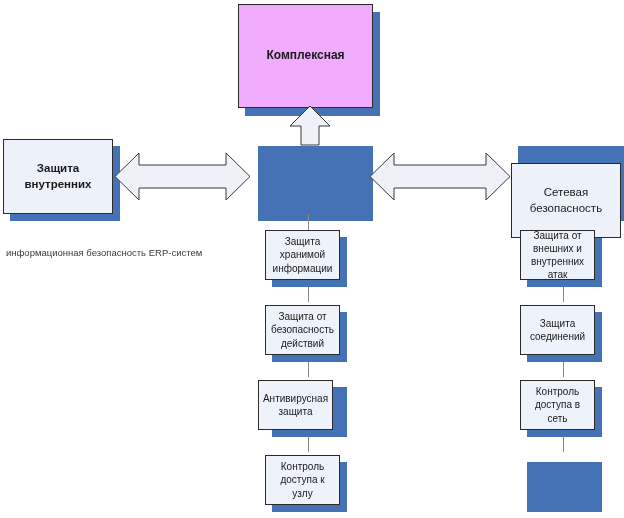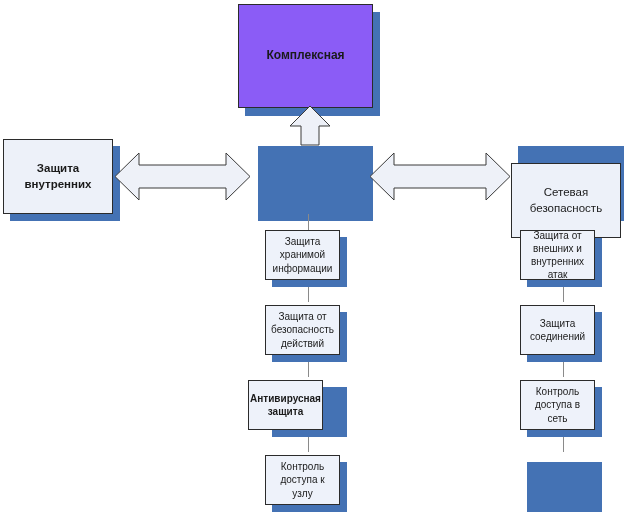--- a/index.html
+++ b/index.html
@@ -41,21 +41,21 @@
   
   .shadow {
     position: absolute;
     background: #4472b4;
     z-index: 1;
   }
 
   .node.primary {
     font-size: 12px;
     font-weight: bold;
-    background: #8b5cf6;
+    background: #f0abfc;
   }
   .node.major {
     font-size: 11.5px;
   }
   .node.leaf {
     font-size: 10px;
     background: #eef2fa;
   }
 
   
@@ -146,21 +146,21 @@
   <div class="shadow" style="left:272px; top:312px; width:75px; height:50px;"></div>
   <div class="node leaf" style="left:265px; top:305px; width:75px; height:50px;">
     <span class="label">
       <span>Защита от</span><br>
       <span>безопасность</span><br>
       <span>действий</span>
     </span>
   </div>
 
   <div class="shadow" style="left:272px; top:387px; width:75px; height:50px;"></div>
-  <div class="node leaf" style="left:248px; top:380px; width:75px; height:50px;font-weight:bold;">
+  <div class="node leaf" style="left:258px; top:380px; width:75px; height:50px;">
     <span class="label">
       <span>Антивирусная</span><br>
       <span>защита</span>
     </span>
   </div>
 
   <div class="shadow" style="left:272px; top:462px; width:75px; height:50px;"></div>
   <div class="node leaf" style="left:265px; top:455px; width:75px; height:50px;">
     <span class="label">
       <span>Контроль</span><br>
@@ -193,14 +193,15 @@
   <div class="shadow" style="left:527px; top:387px; width:75px; height:50px;"></div>
   <div class="node leaf" style="left:520px; top:380px; width:75px; height:50px;">
     <span class="label">
       <span>Контроль</span><br>
       <span>доступа в сеть</span>
     </span>
   </div>
 
   <div class="shadow" style="left:527px; top:462px; width:75px; height:50px;"></div>
 
+  <div id="caption">информационная безопасность ERP-систем</div>
 
 </div>
 
 </body></html>

